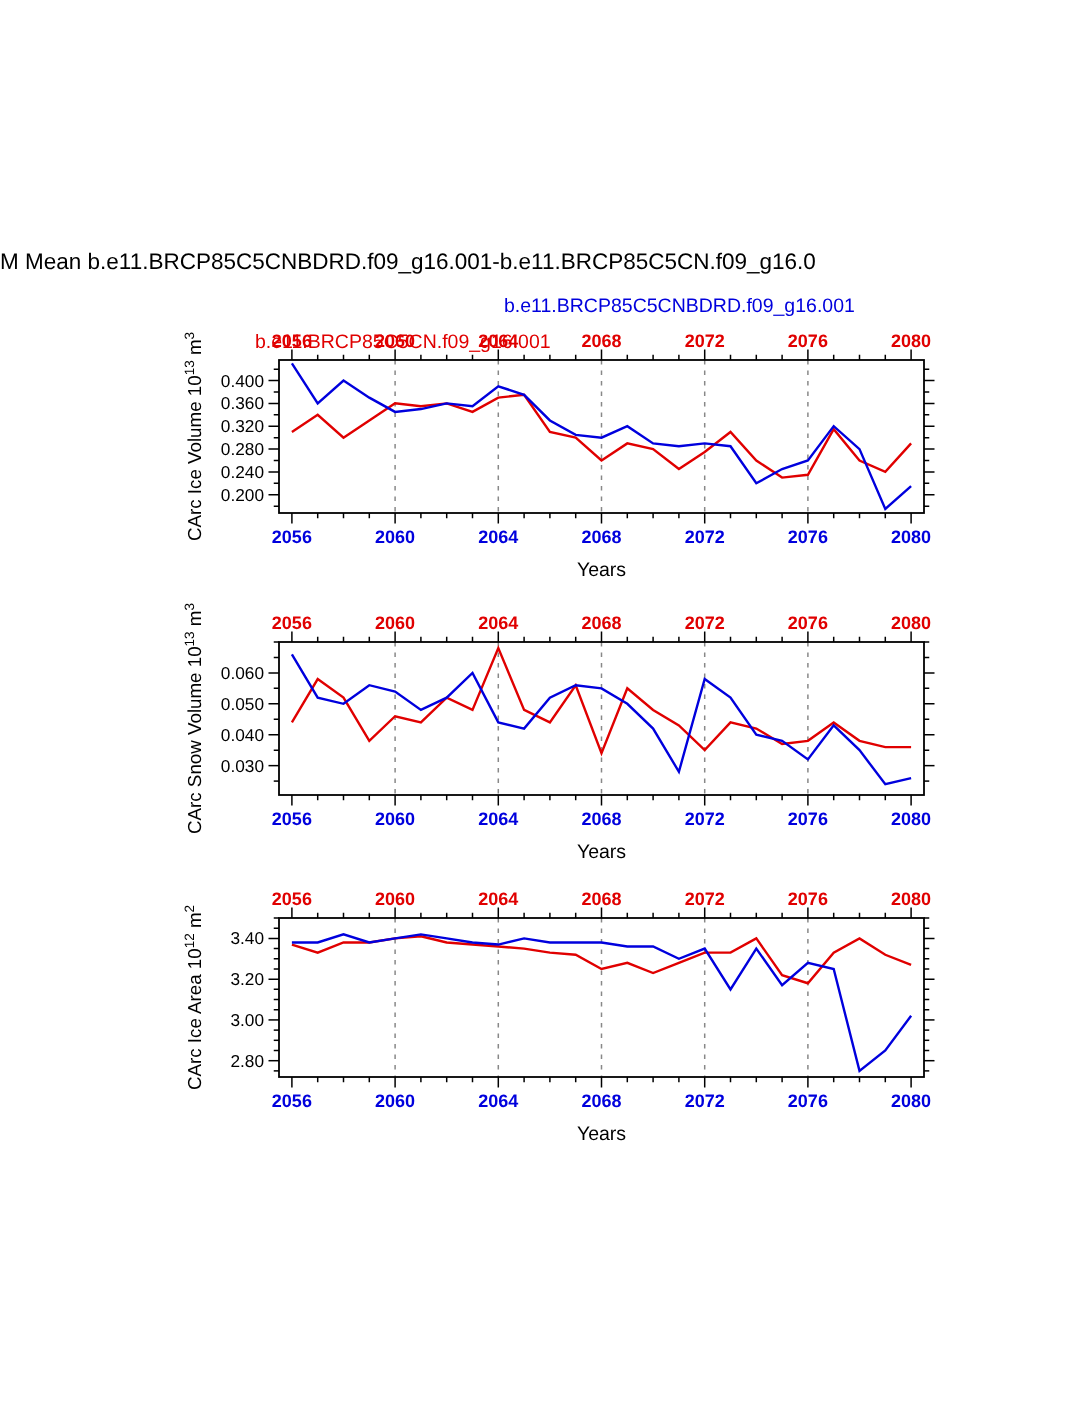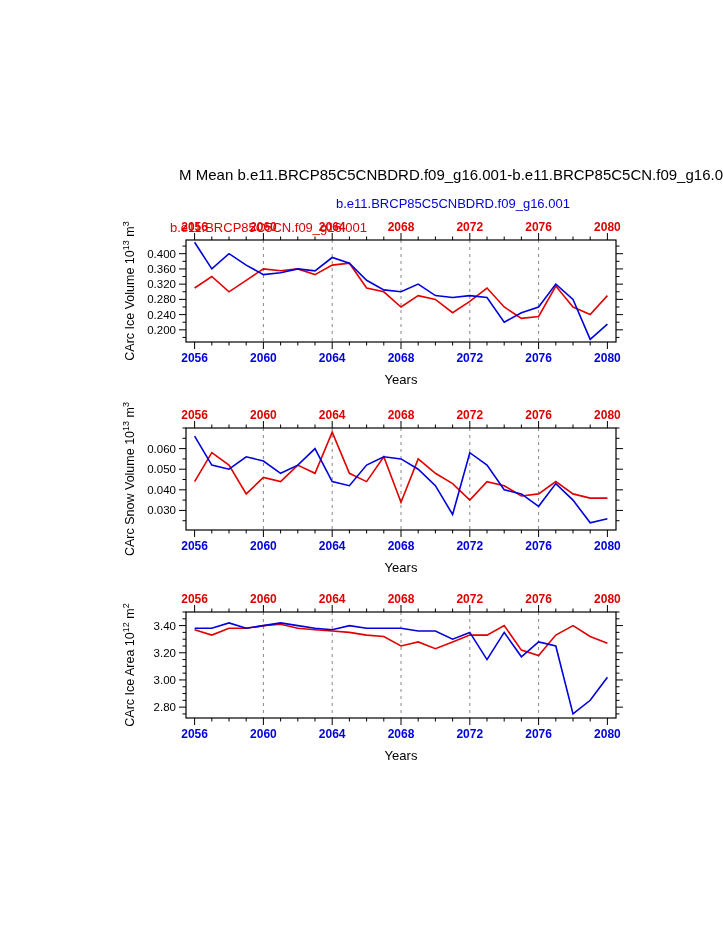--- a/index.html
+++ b/index.html
@@ -1,18 +1,18 @@
 <!DOCTYPE html>
 <html><head>
 <meta charset="utf-8">
 <style>
   html,body{margin:0;padding:0;background:#ffffff;}
   .page{position:relative;width:723px;height:935px;background:#ffffff;overflow:hidden;
         font-family:"Liberation Sans","DejaVu Sans",sans-serif;}
-  .title{position:absolute;left:0;top:166px;width:723px;text-align:right;
+  .title{position:absolute;left:0;top:166px;width:723px;text-align:left;
          font-size:15px;color:#000;white-space:nowrap;}
   .legend-red{position:absolute;left:170px;top:196px;font-size:13px;white-space:nowrap;}
   .legend-blue{position:absolute;left:336px;top:196px;font-size:13px;white-space:nowrap;}
   .chart{position:absolute;left:16px;}
   svg text{font-family:"Liberation Sans","DejaVu Sans",sans-serif;}
 </style>
 </head>
 <body>
 
 <div class="page">

